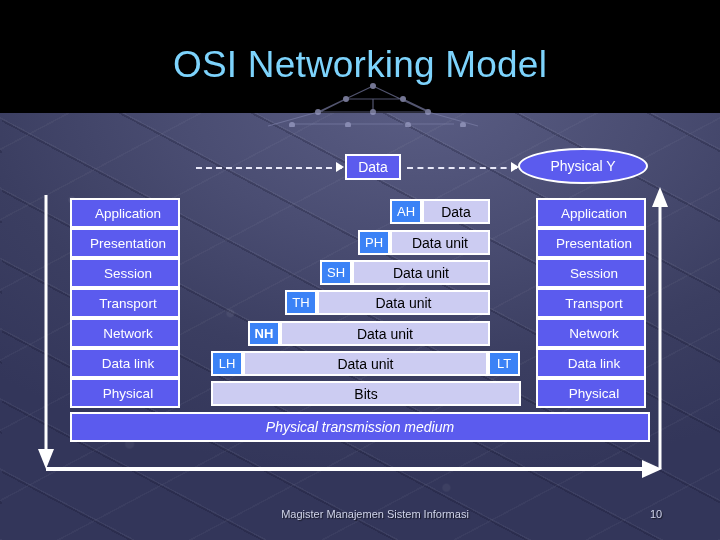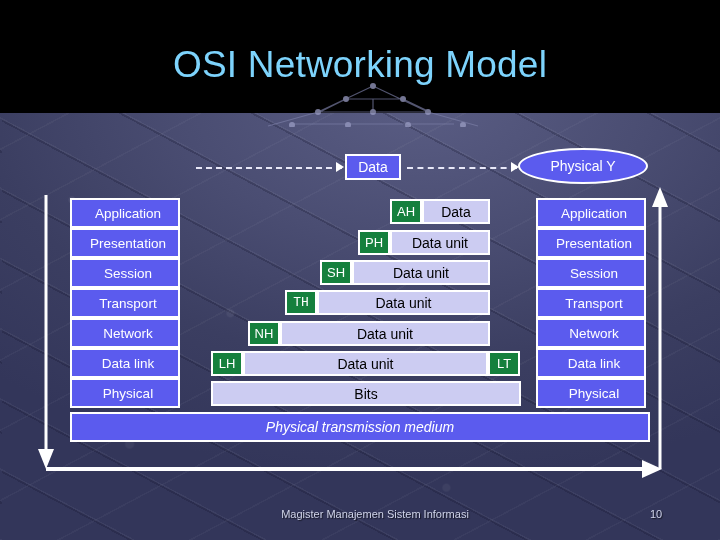--- a/index.html
+++ b/index.html
@@ -59,21 +59,21 @@
     font-size:13.5px;
     justify-content:center;
   }
   .light-box{
     position:absolute;background:#ccccf2;border:2px solid #ffffff;
     box-sizing:border-box;color:#000000;
     display:flex;align-items:center;justify-content:center;
     font-size:14px;
   }
   .hdr-box{
-    position:absolute;background:#15803d;border:2px solid #ffffff;
+    position:absolute;background:#3b82f6;border:2px solid #ffffff;
     box-sizing:border-box;color:#ffffff;
     display:flex;align-items:center;justify-content:center;
     font-size:13px;
   }
   .layer-label{padding-left:6px;}
   
   .ellipse{
     position:absolute;background:#5b5bee;border:2px solid #ffffff;
     border-radius:50%;box-sizing:border-box;color:#fff;
     display:flex;align-items:center;justify-content:center;
@@ -209,28 +209,28 @@
     <span>Data unit</span>
   </div>
 
   <div class="hdr-box" style="left:320px;top:260px;width:32px;height:25px;">
     <span>SH</span>
   </div>
   <div class="light-box" style="left:352px;top:260px;width:138px;height:25px;">
     <span>Data unit</span>
   </div>
 
-  <div class="hdr-box" style="left:285px;top:290px;width:32px;height:25px;font-family:Liberation Mono, monospace;">
+  <div class="hdr-box" style="left:285px;top:290px;width:32px;height:25px;">
     <span>TH</span>
   </div>
   <div class="light-box" style="left:317px;top:290px;width:173px;height:25px;">
     <span>Data unit</span>
   </div>
 
-  <div class="hdr-box" style="left:248px;top:321px;width:32px;height:25px;">
+  <div class="hdr-box" style="left:248px;top:321px;width:32px;height:25px;font-weight:bold;">
     <span>NH</span>
   </div>
   <div class="light-box" style="left:280px;top:321px;width:210px;height:25px;">
     <span>Data unit</span>
   </div>
 
   <div class="hdr-box" style="left:211px;top:351px;width:32px;height:25px;">
     <span>LH</span>
   </div>
   <div class="light-box" style="left:243px;top:351px;width:245px;height:25px;">

